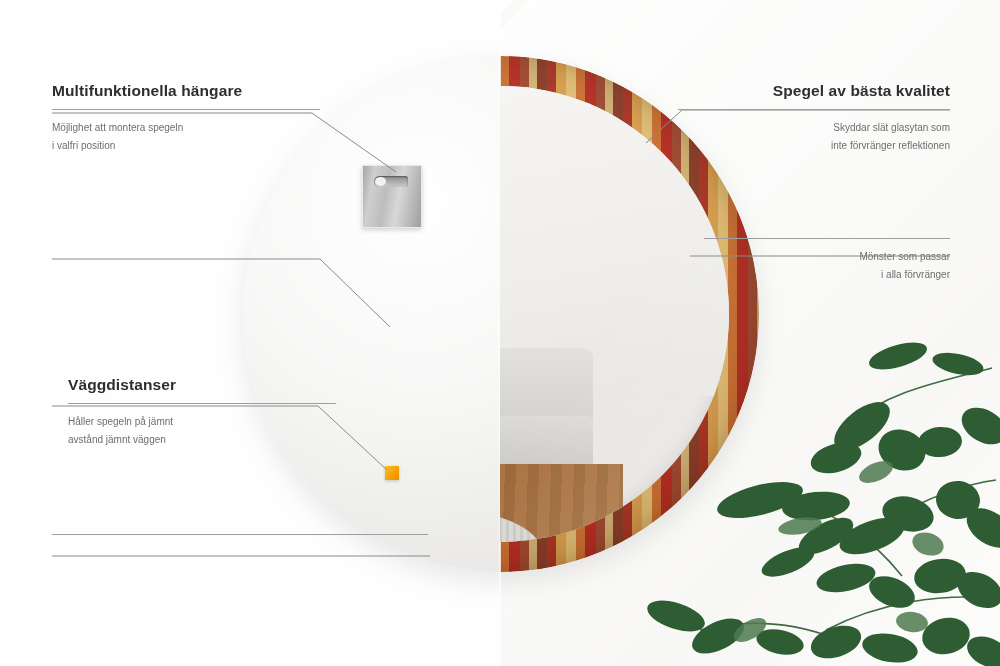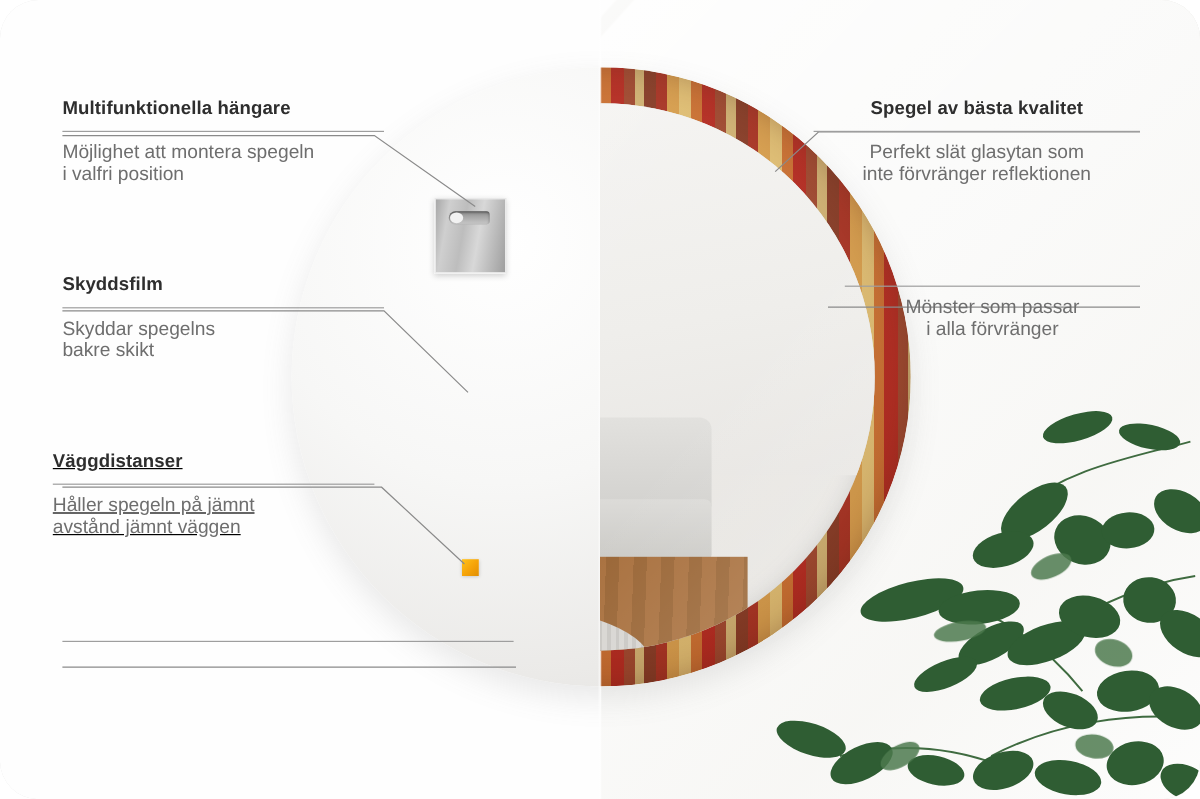--- a/index.html
+++ b/index.html
@@ -7,21 +7,20 @@
     width: 1000px; height: 666px;
     font-family: "Liberation Sans", sans-serif;
     overflow: hidden;
     background: #ffffff;
   }
   #stage {
     position: relative;
     width: 1000px; height: 666px;
     overflow: hidden;
     background: #e5e5e5;
-    border-radius: 32px;
   }
 
   
   .bg-left {
     position: absolute; left: 0; top: 0; width: 500px; height: 666px;
     background: #fefefe;
   }
   .bg-right {
     position: absolute; left: 500px; top: 0; width: 500px; height: 666px;
     background:
@@ -181,27 +180,27 @@
   
   .callout { position: absolute; z-index: 7; }
   .callout h3 {
     font-size: 15.5px; font-weight: bold; color: #2e2e2e;
     letter-spacing: .1px; white-space: nowrap;
   }
   .callout .rule {
     height: 1px; background: #9e9e9e; margin-top: 9px; margin-bottom: 9px;
   }
   .callout p {
-    font-size: 16px; line-height: 18px; color: #6e6e6e; white-space: pre-line;
-  }
-  .callout.right { text-align: center; }
+    font-size: 10px; line-height: 18px; color: #6e6e6e; white-space: pre-line;
+  }
+  .callout.right { text-align: right; }
 
   .c1 { left: 52px; top: 82px;  width: 268px; }
   .c2 { left: 52px; top: 229px; width: 268px; }
-  .c3 { left: 44px; top: 376px; width: 268px; text-decoration: underline; }
+  .c3 { left: 68px; top: 376px; width: 268px; }
   .c4 { left: 52px; top: 525px; width: 376px; }
 
   .c5 { left: 678px; top: 82px;  width: 272px; }
   .c6 { left: 704px; top: 229px; width: 246px; }
 
   
   #plant { position:absolute; left:640px; top:330px; width:360px; height:336px; z-index:5; }
 </style>
 </head>
 <body>
@@ -250,42 +249,36 @@
     </g>
   </svg>
 
   <div class="callout c1">
     <h3>Multifunktionella hängare</h3>
     <div class="rule"></div>
     <p>Möjlighet att montera spegeln
 i valfri position</p>
   </div>
 
-  <div class="callout c2">
-    <h3>Skyddsfilm</h3>
-    <div class="rule"></div>
-    <p>Skyddar spegelns
-bakre skikt</p>
-  </div>
 
   <div class="callout c3">
     <h3>Väggdistanser</h3>
     <div class="rule"></div>
     <p>Håller spegeln på jämnt
 avstånd jämnt väggen</p>
   </div>
 
   <div class="callout c4">
     <div class="rule"></div>
   </div>
 
   <div class="callout c5 right">
     <h3>Spegel av bästa kvalitet</h3>
     <div class="rule"></div>
-    <p>Perfekt slät glasytan som
+    <p>Skyddar slät glasytan som
 inte förvränger reflektionen</p>
   </div>
 
   <div class="callout c6 right">
     <div class="rule"></div>
     <p>Mönster som passar
 i alla förvränger</p>
   </div>
 
   <svg id="plant" viewBox="0 0 360 336">

